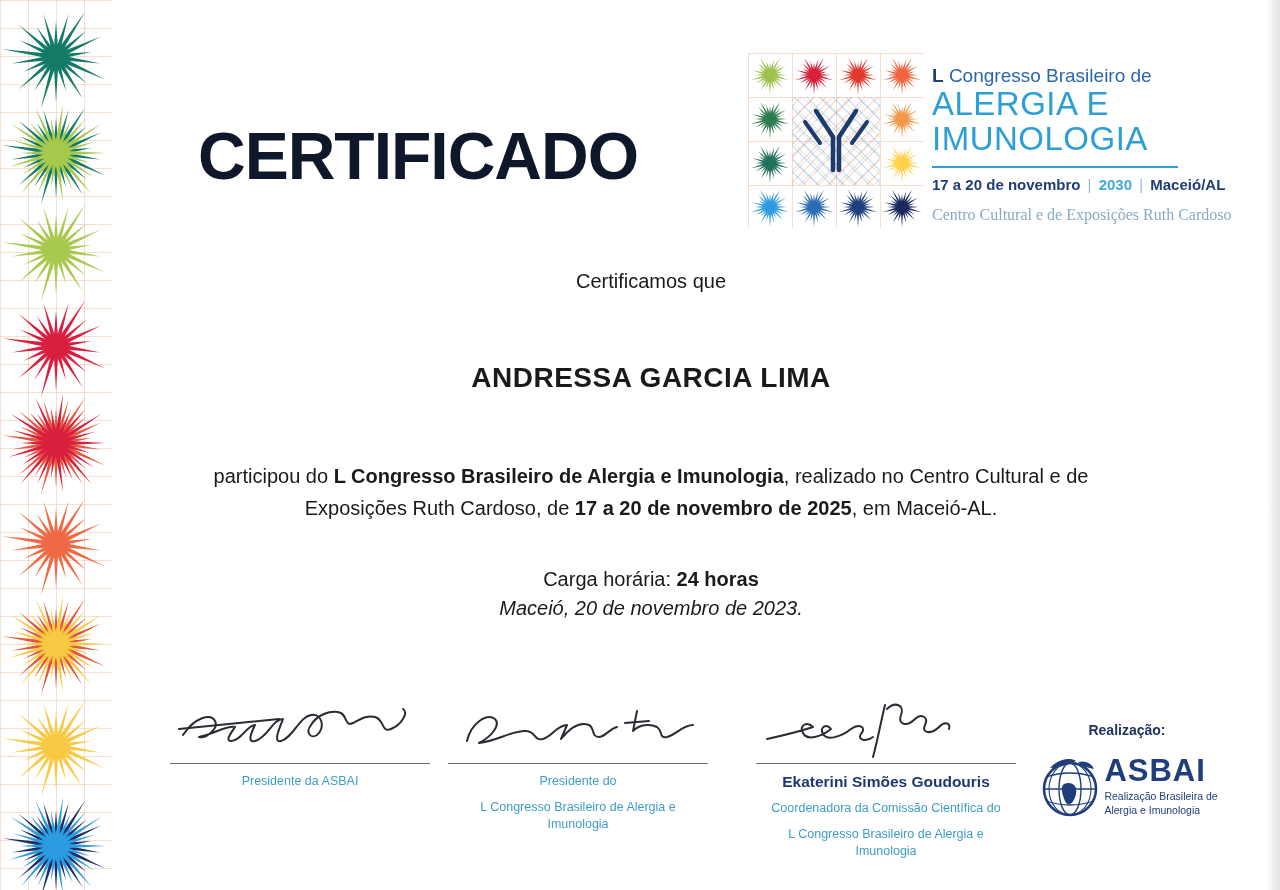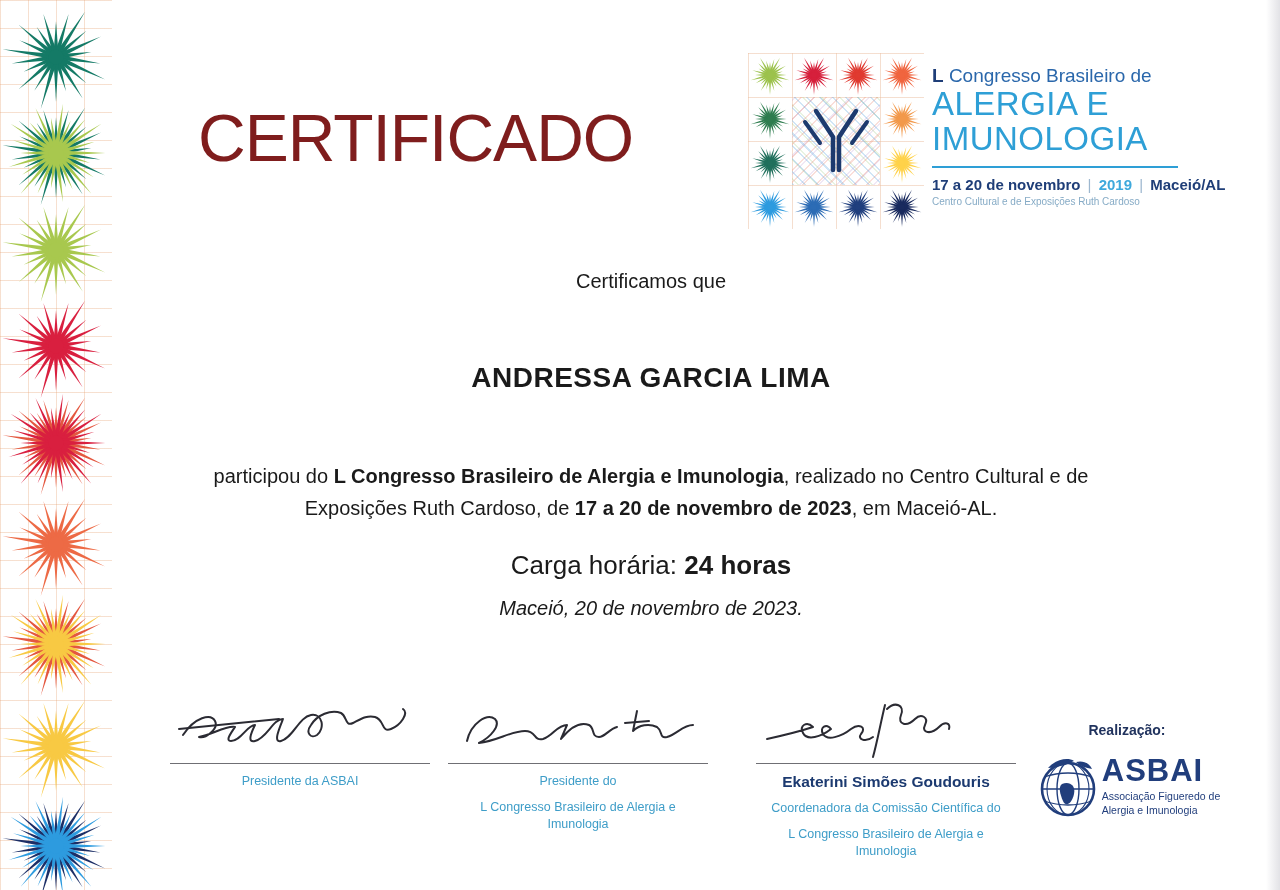--- a/index.html
+++ b/index.html
@@ -15,22 +15,22 @@
       linear-gradient(rgba(231,166,120,.35) 1px, transparent 1px),
       linear-gradient(90deg, rgba(231,166,120,.35) 1px, transparent 1px);
     background-size:28px 28px;
   }
   .right-edge {
     position:absolute; right:0; top:0; bottom:0; width:14px;
     background:linear-gradient(to left,#e2e2e6,rgba(255,255,255,0));
   }
   
   .title {
-    position:absolute; left:198px; top:100px;
-    font-size:66px; font-weight:normal; letter-spacing:-1px; color:#7f1d1d;
+    position:absolute; left:198px; top:118px;
+    font-size:66px; font-weight:bold; letter-spacing:-1px; color:#0f172a;
   }
   .congress-logo { position:absolute; left:748px; top:53px; display:flex; gap:8px; }
   .logo-grid {
     position:relative; width:176px; height:176px;
     background-image:
       linear-gradient(rgba(235,190,160,.5) 1px, transparent 1px),
       linear-gradient(90deg, rgba(235,190,160,.5) 1px, transparent 1px);
     background-size:44px 44px;
   }
   .logo-grid svg { position:absolute; left:0; top:0; }
@@ -44,28 +44,28 @@
   }
   .logo-center svg { position:absolute; left:0; top:0; }
   .logo-text { padding-top:12px; white-space:nowrap; }
   .logo-line1 { font-size:19px; color:#2A67AB; }
   .logo-line1 .logo-l { font-weight:bold; color:#1F3E78; }
   .logo-big { font-size:33px; font-weight:normal; color:#2E9FD6; line-height:1.06; letter-spacing:.5px; }
   .logo-rule { width:246px; height:2px; background:#2E9FD6; margin:9px 0 8px 0; }
   .logo-dates { font-size:15px; font-weight:bold; color:#1F3E78; }
   .logo-dates .sep { color:#9DB7CF; font-weight:normal; padding:0 3px; }
   .logo-dates .yr { color:#3FA9DC; }
-  .logo-venue { font-size:10px; color:#86ABC6; margin-top:3px; }
+  .logo-venue { font-size:16px; color:#86ABC6; margin-top:13px;font-family:Liberation Serif, serif; }
   
   .centercol { position:absolute; left:112px; right:90px; text-align:center; }
   .certify   { top:270px; font-size:20px; }
   .recipient { top:362px; font-size:28px; font-weight:bold; letter-spacing:.5px; }
   .bodytext  { top:460px; font-size:20px; line-height:1.6; }
   .bodytext .inner { display:inline-block; max-width:960px; }
-  .workload  { top:550px; font-size:26px; }
+  .workload  { top:568px; font-size:20px; }
   .dateline  { top:597px; font-size:20px; font-style:italic; }
   
   .sig-block { position:absolute; top:695px; width:260px; text-align:center; }
   .sig-b1 { left:170px; } .sig-b2 { left:448px; } .sig-b3 { left:756px; }
   .sig-script { display:block; margin:0 auto; }
   .sig-script path { fill:none; stroke:#2b2b33; stroke-width:2; stroke-linecap:round; stroke-linejoin:round; }
   .sig-line { border-top:1.5px solid #6f6f74; margin-top:2px; }
   .sig-name { margin-top:9px; font-size:15.5px; font-weight:bold; color:#1C3A70; }
   .sig-role { margin-top:6px; font-size:12.5px; line-height:1.35; color:#3E9DC8; }
   .sig-role div { margin-top:9px; }
@@ -708,33 +708,33 @@
       <div class="logo-line1">
         <span class="logo-l">L</span>
         <span>Congresso Brasileiro de</span>
       </div>
       <div class="logo-big">ALERGIA E</div>
       <div class="logo-big">IMUNOLOGIA</div>
       <div class="logo-rule"></div>
       <div class="logo-dates">
         <span>17 a 20 de novembro</span>
         <span class="sep">|</span>
-        <span class="yr">2019</span>
+        <span class="yr">2030</span>
         <span class="sep">|</span>
         <span>Maceió/AL</span>
       </div>
       <div class="logo-venue">Centro Cultural e de Exposições Ruth Cardoso</div>
     </div>
   </div>
 
   <p class="centercol certify">Certificamos que</p>
 
   <p class="centercol recipient">ANDRESSA GARCIA LIMA</p>
 
-  <p class="centercol bodytext"><span class="inner"><span>participou do </span><b>L Congresso Brasileiro de Alergia e Imunologia</b><span>, realizado no Centro Cultural e de Exposições Ruth Cardoso, de </span><b>17 a 20 de novembro de 2023</b><span>, em Maceió-AL.</span></span></p>
+  <p class="centercol bodytext"><span class="inner"><span>participou do </span><b>L Congresso Brasileiro de Alergia e Imunologia</b><span>, realizado no Centro Cultural e de Exposições Ruth Cardoso, de </span><b>17 a 20 de novembro de 2025</b><span>, em Maceió-AL.</span></span></p>
 
   <p class="centercol workload"><span>Carga horária: </span><b>24 horas</b></p>
 
   <p class="centercol dateline">Maceió, 20 de novembro de 2023.</p>
 
   <div class="sig-block sig-b1">
     <svg class="sig-script" width="250" height="66" viewBox="0 0 250 66">
       <path d="M8,40 C20,22 36,18 40,26 C44,34 30,44 24,42 C36,40 52,30 60,32 C56,38 50,46 56,46 C66,46 72,30 80,30 C76,38 72,48 80,46 C92,43 98,24 108,24 C104,34 98,48 106,46 C118,43 124,22 136,20 C148,18 150,34 142,40 C136,44 130,38 136,30 C142,20 156,14 166,18 C172,21 170,32 178,28 C186,24 192,20 200,22 C210,25 206,38 216,34 C226,30 234,18 228,14"></path>
       <path d="M4,34 L104,24"></path>
     </svg>
@@ -785,20 +785,20 @@
         </g>
         <g fill="#213E7C">
           <path d="M28,32 C35,29 42,33 40,42 C38,51 32,56 29,49 C26,42 24,35 28,32 Z"></path>
           <path d="M14,16 C22,7 34,5 40,9 C33,12 24,16 14,16 Z"></path>
           <path d="M42,10 C50,8 56,12 58,17 C52,16 46,14 42,10 Z"></path>
         </g>
       </svg>
       <div class="asbai-text">
         <div class="asbai-name">ASBAI</div>
         <div class="asbai-full">
-          <div>Associação Figueredo de</div>
+          <div>Realização Brasileira de</div>
           <div>Alergia e Imunologia</div>
         </div>
       </div>
     </div>
   </div>
 
 </div>
 
 </body></html>

